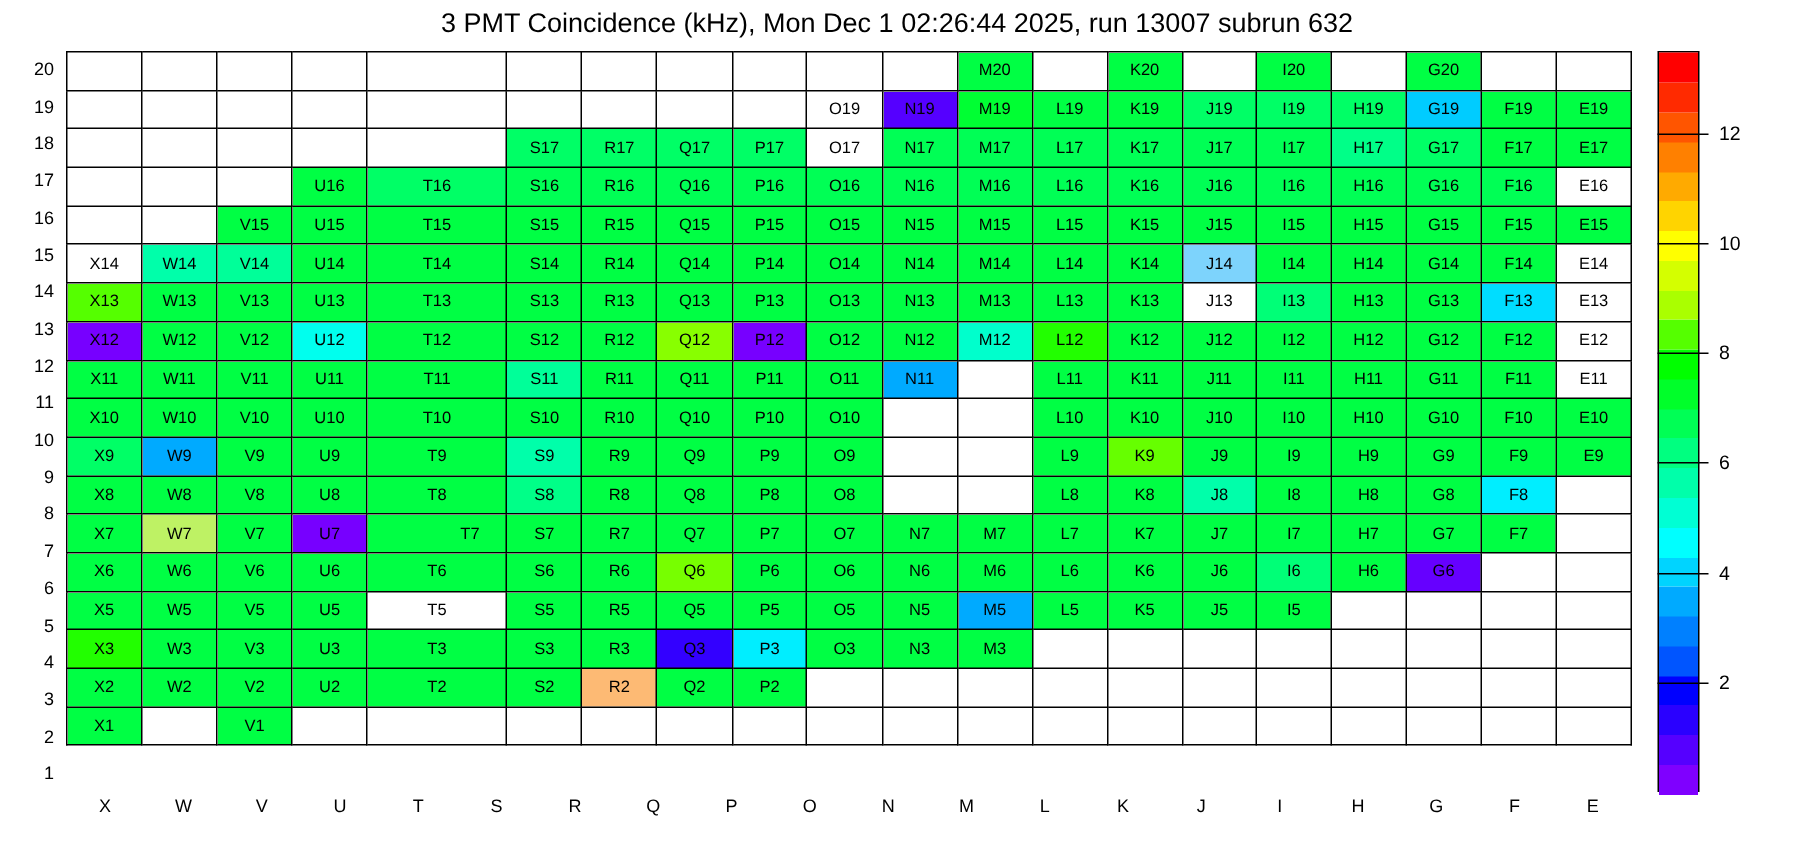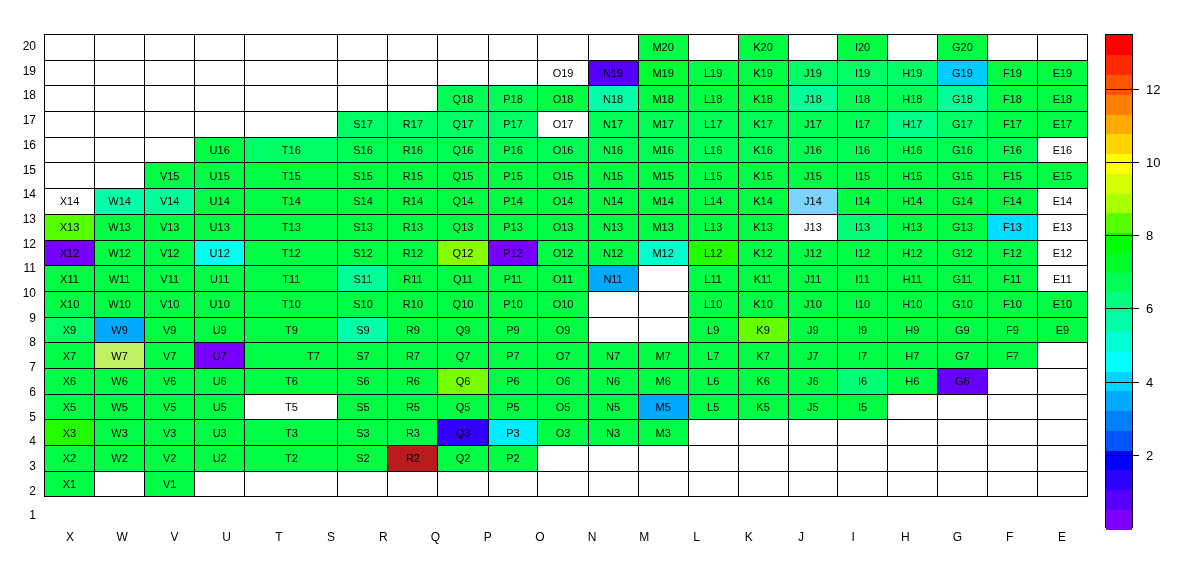--- a/index.html
+++ b/index.html
@@ -118,20 +118,21 @@
     font-size: 13px;
     color: #000000;
     transform: translateY(-50%);
   }
 </style>
 </head>
 <body>
 
 <div id="root">
 
+  <div id="title">3 PMT Coincidence (kHz), Mon Dec  1 02:26:44 2025, run 13007 subrun 632</div>
 
   <div class="ylabels">
       <div class="ylabel" style="top: 469.3px;">1</div>
       <div class="ylabel" style="top: 444.6px;">2</div>
       <div class="ylabel" style="top: 419.9px;">3</div>
       <div class="ylabel" style="top: 395.2px;">4</div>
       <div class="ylabel" style="top: 370.5px;">5</div>
       <div class="ylabel" style="top: 345.8px;">6</div>
       <div class="ylabel" style="top: 321.1px;">7</div>
       <div class="ylabel" style="top: 296.4px;">8</div>
@@ -195,42 +196,20 @@
             <td style="width: 52.2px; height: 24.7px; background: rgb(0, 204, 255);">G19</td>
             <td style="width: 52.2px; height: 24.7px; background: rgb(0, 255, 68);">F19</td>
             <td style="width: 52.2px; height: 24.7px; background: rgb(0, 255, 68);">E19</td>
           </tr>
           <tr>
             <td class="empty" style="width: 52.2px; height: 24.7px; background: rgb(255, 255, 255);"></td>
             <td class="empty" style="width: 52.2px; height: 24.7px; background: rgb(255, 255, 255);"></td>
             <td class="empty" style="width: 52.2px; height: 24.7px; background: rgb(255, 255, 255);"></td>
             <td class="empty" style="width: 52.2px; height: 24.7px; background: rgb(255, 255, 255);"></td>
             <td class="empty" style="width: 52.2px; height: 24.7px; background: rgb(255, 255, 255);"></td>
-            <td class="empty" style="width: 52.2px; height: 24.7px; background: rgb(255, 255, 255);"></td>
-            <td class="empty" style="width: 52.2px; height: 24.7px; background: rgb(255, 255, 255);"></td>
-            <td style="width: 52.2px; height: 24.7px; background: rgb(0, 255, 85);">Q18</td>
-            <td style="width: 52.2px; height: 24.7px; background: rgb(0, 255, 85);">P18</td>
-            <td style="width: 52.2px; height: 24.7px; background: rgb(0, 255, 68);">O18</td>
-            <td style="width: 52.2px; height: 24.7px; background: rgb(0, 255, 170);">N18</td>
-            <td style="width: 52.2px; height: 24.7px; background: rgb(0, 255, 68);">M18</td>
-            <td style="width: 52.2px; height: 24.7px; background: rgb(0, 255, 68);">L18</td>
-            <td style="width: 52.2px; height: 24.7px; background: rgb(0, 255, 68);">K18</td>
-            <td style="width: 52.2px; height: 24.7px; background: rgb(0, 255, 153);">J18</td>
-            <td style="width: 52.2px; height: 24.7px; background: rgb(0, 255, 85);">I18</td>
-            <td style="width: 52.2px; height: 24.7px; background: rgb(0, 255, 85);">H18</td>
-            <td style="width: 52.2px; height: 24.7px; background: rgb(0, 255, 153);">G18</td>
-            <td style="width: 52.2px; height: 24.7px; background: rgb(0, 255, 68);">F18</td>
-            <td style="width: 52.2px; height: 24.7px; background: rgb(0, 255, 68);">E18</td>
-          </tr>
-          <tr>
-            <td class="empty" style="width: 52.2px; height: 24.7px; background: rgb(255, 255, 255);"></td>
-            <td class="empty" style="width: 52.2px; height: 24.7px; background: rgb(255, 255, 255);"></td>
-            <td class="empty" style="width: 52.2px; height: 24.7px; background: rgb(255, 255, 255);"></td>
-            <td class="empty" style="width: 52.2px; height: 24.7px; background: rgb(255, 255, 255);"></td>
-            <td class="empty" style="width: 52.2px; height: 24.7px; background: rgb(255, 255, 255);"></td>
             <td style="width: 52.2px; height: 24.7px; background: rgb(0, 255, 102);">S17</td>
             <td style="width: 52.2px; height: 24.7px; background: rgb(0, 255, 102);">R17</td>
             <td style="width: 52.2px; height: 24.7px; background: rgb(0, 255, 102);">Q17</td>
             <td style="width: 52.2px; height: 24.7px; background: rgb(0, 255, 102);">P17</td>
             <td style="width: 52.2px; height: 24.7px; background: rgb(255, 255, 255);">O17</td>
             <td style="width: 52.2px; height: 24.7px; background: rgb(0, 255, 85);">N17</td>
             <td style="width: 52.2px; height: 24.7px; background: rgb(0, 255, 85);">M17</td>
             <td style="width: 52.2px; height: 24.7px; background: rgb(0, 255, 85);">L17</td>
             <td style="width: 52.2px; height: 24.7px; background: rgb(0, 255, 85);">K17</td>
             <td style="width: 52.2px; height: 24.7px; background: rgb(0, 255, 85);">J17</td>
@@ -410,20 +389,42 @@
             <td style="width: 52.2px; height: 24.7px; background: rgb(0, 255, 68);">L9</td>
             <td style="width: 52.2px; height: 24.7px; background: rgb(102, 255, 0);">K9</td>
             <td style="width: 52.2px; height: 24.7px; background: rgb(0, 255, 68);">J9</td>
             <td style="width: 52.2px; height: 24.7px; background: rgb(0, 255, 68);">I9</td>
             <td style="width: 52.2px; height: 24.7px; background: rgb(0, 255, 68);">H9</td>
             <td style="width: 52.2px; height: 24.7px; background: rgb(0, 255, 68);">G9</td>
             <td style="width: 52.2px; height: 24.7px; background: rgb(0, 255, 68);">F9</td>
             <td style="width: 52.2px; height: 24.7px; background: rgb(0, 255, 68);">E9</td>
           </tr>
           <tr>
+            <td style="width: 52.2px; height: 24.7px; background: rgb(0, 255, 68);">X8</td>
+            <td style="width: 52.2px; height: 24.7px; background: rgb(0, 255, 68);">W8</td>
+            <td style="width: 52.2px; height: 24.7px; background: rgb(0, 255, 68);">V8</td>
+            <td style="width: 52.2px; height: 24.7px; background: rgb(0, 255, 68);">U8</td>
+            <td style="width: 52.2px; height: 24.7px; background: rgb(0, 255, 68);">T8</td>
+            <td style="width: 52.2px; height: 24.7px; background: rgb(0, 255, 136);">S8</td>
+            <td style="width: 52.2px; height: 24.7px; background: rgb(0, 255, 68);">R8</td>
+            <td style="width: 52.2px; height: 24.7px; background: rgb(0, 255, 68);">Q8</td>
+            <td style="width: 52.2px; height: 24.7px; background: rgb(0, 255, 68);">P8</td>
+            <td style="width: 52.2px; height: 24.7px; background: rgb(0, 255, 68);">O8</td>
+            <td style="width: 52.2px; height: 24.7px; background: rgb(255, 255, 255);"></td>
+            <td style="width: 52.2px; height: 24.7px; background: rgb(255, 255, 255);"></td>
+            <td style="width: 52.2px; height: 24.7px; background: rgb(0, 255, 68);">L8</td>
+            <td style="width: 52.2px; height: 24.7px; background: rgb(0, 255, 68);">K8</td>
+            <td style="width: 52.2px; height: 24.7px; background: rgb(0, 255, 170);">J8</td>
+            <td style="width: 52.2px; height: 24.7px; background: rgb(0, 255, 68);">I8</td>
+            <td style="width: 52.2px; height: 24.7px; background: rgb(0, 255, 68);">H8</td>
+            <td style="width: 52.2px; height: 24.7px; background: rgb(0, 255, 68);">G8</td>
+            <td style="width: 52.2px; height: 24.7px; background: rgb(0, 238, 255);">F8</td>
+            <td style="width: 52.2px; height: 24.7px; background: rgb(255, 255, 255);"></td>
+          </tr>
+          <tr>
             <td style="width: 52.2px; height: 24.7px; background: rgb(0, 255, 68);">X7</td>
             <td style="width: 52.2px; height: 24.7px; background: #bef264;">W7</td>
             <td style="width: 52.2px; height: 24.7px; background: rgb(0, 255, 68);">V7</td>
             <td style="width: 52.2px; height: 24.7px; background: rgb(119, 0, 255);">U7</td>
             <td style="width: 52.2px; height: 24.7px; background: rgb(0, 255, 68); padding-left: 44px;">T7</td>
             <td style="width: 52.2px; height: 24.7px; background: rgb(0, 255, 68);">S7</td>
             <td style="width: 52.2px; height: 24.7px; background: rgb(0, 255, 68);">R7</td>
             <td style="width: 52.2px; height: 24.7px; background: rgb(0, 255, 68);">Q7</td>
             <td style="width: 52.2px; height: 24.7px; background: rgb(0, 255, 68);">P7</td>
             <td style="width: 52.2px; height: 24.7px; background: rgb(0, 255, 68);">O7</td>
@@ -504,21 +505,21 @@
             <td style="width: 52.2px; height: 24.7px; background: rgb(255, 255, 255);"></td>
             <td style="width: 52.2px; height: 24.7px; background: rgb(255, 255, 255);"></td>
           </tr>
           <tr>
             <td style="width: 52.2px; height: 24.7px; background: rgb(0, 255, 68);">X2</td>
             <td style="width: 52.2px; height: 24.7px; background: rgb(0, 255, 68);">W2</td>
             <td style="width: 52.2px; height: 24.7px; background: rgb(0, 255, 68);">V2</td>
             <td style="width: 52.2px; height: 24.7px; background: rgb(0, 255, 68);">U2</td>
             <td style="width: 52.2px; height: 24.7px; background: rgb(0, 255, 68);">T2</td>
             <td style="width: 52.2px; height: 24.7px; background: rgb(0, 255, 68);">S2</td>
-            <td style="width: 52.2px; height: 24.7px; background: #b91c1c;">R2</td>
+            <td style="width: 52.2px; height: 24.7px; background: #fdba74;">R2</td>
             <td style="width: 52.2px; height: 24.7px; background: rgb(0, 255, 68);">Q2</td>
             <td style="width: 52.2px; height: 24.7px; background: rgb(0, 255, 68);">P2</td>
             <td style="width: 52.2px; height: 24.7px; background: rgb(255, 255, 255);"></td>
             <td style="width: 52.2px; height: 24.7px; background: rgb(255, 255, 255);"></td>
             <td style="width: 52.2px; height: 24.7px; background: rgb(255, 255, 255);"></td>
             <td style="width: 52.2px; height: 24.7px; background: rgb(255, 255, 255);"></td>
             <td style="width: 52.2px; height: 24.7px; background: rgb(255, 255, 255);"></td>
             <td style="width: 52.2px; height: 24.7px; background: rgb(255, 255, 255);"></td>
             <td style="width: 52.2px; height: 24.7px; background: rgb(255, 255, 255);"></td>
             <td style="width: 52.2px; height: 24.7px; background: rgb(255, 255, 255);"></td>

